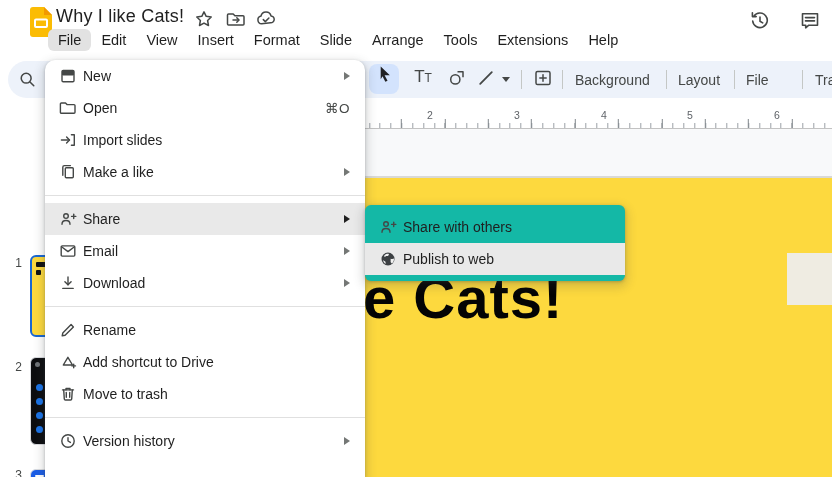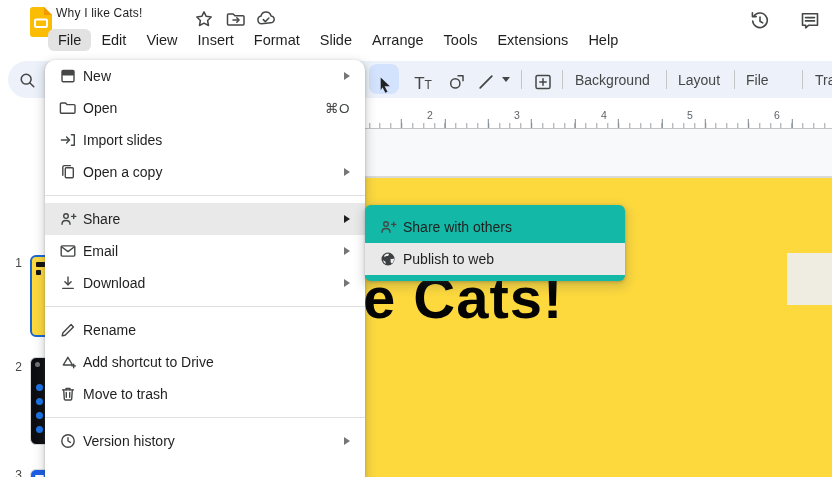--- a/index.html
+++ b/index.html
@@ -1,29 +1,29 @@
 <!DOCTYPE html>
 <html><head>
 <meta charset="utf-8">
 <style>
   html,body{margin:0;padding:0;background:#fff;}
   .app{position:relative;width:832px;height:477px;background:#fff;overflow:hidden;
        font-family:"Liberation Sans",sans-serif;-webkit-font-smoothing:antialiased;}
   svg{display:block;}
   
   .logo{position:absolute;left:30px;top:7px;width:22px;height:30px;}
-  .title{position:absolute;left:56px;top:6px;font-size:12px;color:#1f1f1f;letter-spacing:.2px;}
+  .title{position:absolute;left:56px;top:6px;font-size:18px;color:#1f1f1f;letter-spacing:.2px;}
   .doc-icon{position:absolute;top:9px;width:20px;height:20px;}
   .menubar{position:absolute;left:48px;top:29px;display:flex;align-items:flex-start;font-size:14.5px;color:#1f1f1f;}
   .mb-item{padding:3px 10px;border-radius:6px;white-space:nowrap;}
   .mb-item.active{background:#e2e2e2;}
   .h-icon{position:absolute;top:10px;width:22px;height:22px;}
   
   .toolbar{position:absolute;left:8px;top:61px;width:850px;height:37px;background:#edf2fa;border-radius:19px;}
-  .tb-abs{position:absolute;display:flex;align-items:flex-end;justify-content:center;}
+  .tb-abs{position:absolute;display:flex;align-items:flex-start;justify-content:center;}
   .tool-sel{left:361px;top:3px;width:30px;height:30px;background:#d3e3fd;border-radius:8px;}
   .tb-sep{position:absolute;top:9px;width:1px;height:19px;background:#c4c7c5;}
   .tb-label{position:absolute;top:0;height:37px;display:flex;align-items:center;font-size:14px;color:#444746;white-space:nowrap;}
   .tt{font-weight:500;color:#444746;line-height:1;}
   .tt .big{font-size:17px;}
   .tt .small{font-size:12px;}
   .caret{width:0;height:0;border-left:4px solid transparent;border-right:4px solid transparent;border-top:5px solid #444746;}
   
   .ruler{position:absolute;left:58px;right:0;top:108px;height:20px;background:#fff;border-bottom:1px solid #c2c2c2;}
   .ticks-minor{position:absolute;left:0;right:0;bottom:0;height:5px;
@@ -246,21 +246,21 @@
       <span class="lab">Import slides</span>
     </div>
 
     <div class="mi">
       <span class="ic">
         <svg viewBox="0 0 18 18" width="18" height="18" fill="none" stroke="#444746" stroke-width="1.4" stroke-linecap="round" stroke-linejoin="round">
           <rect x="6.3" y="4.8" width="8" height="10" rx="1"></rect>
           <path d="M3.8 12.3V4.2c0-.9.7-1.6 1.6-1.6h6"></path>
         </svg>
       </span>
-      <span class="lab">Open a copy</span>
+      <span class="lab">Make a like</span>
       <span class="sub-arrow"></span>
     </div>
 
     <div class="m-div"></div>
 
     <div class="mi hl">
       <span class="ic">
         <svg viewBox="0 0 18 18" width="18" height="18" fill="none" stroke="#444746" stroke-width="1.4" stroke-linecap="round" stroke-linejoin="round">
           <circle cx="7" cy="6.1" r="2.3"></circle>
           <path d="M3 14.2c0-2.3 1.8-3.7 4-3.7s4 1.4 4 3.7"></path>

